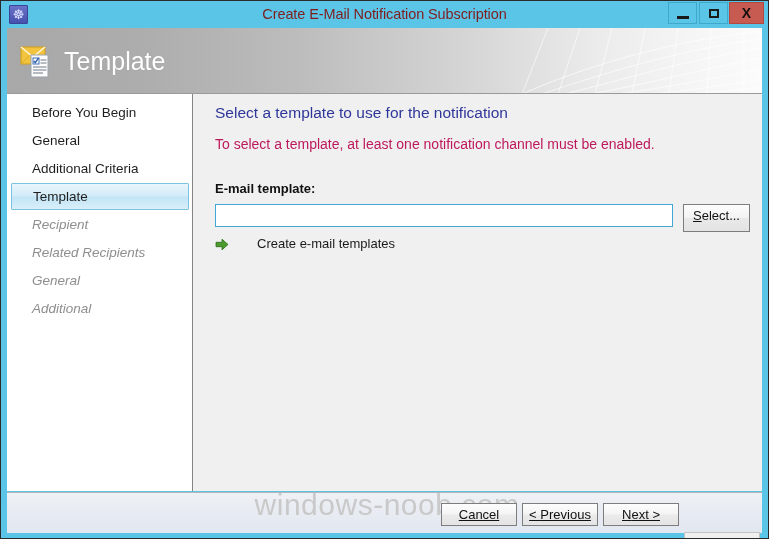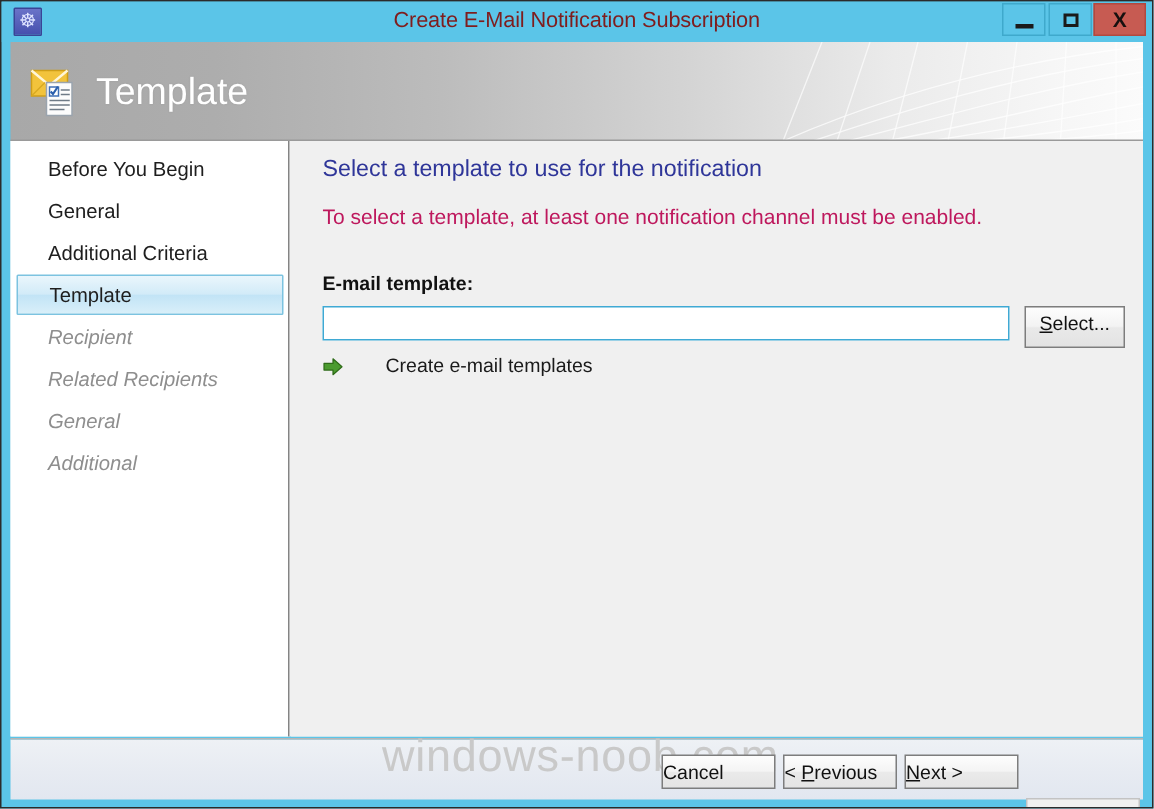--- a/index.html
+++ b/index.html
@@ -266,22 +266,24 @@
   .footbtn {
     position: absolute;
     top: 10px;
     height: 23px;
     width: 76px;
     background: linear-gradient(to bottom, #fdfdfd 0%, #f4f4f4 48%, #eaeaea 52%, #e4e4e4 100%);
     border: 1px solid #7d7d7d;
     font-family: "Liberation Sans", sans-serif;
     font-size: 13px;
     color: #111111;
+    text-align: center;
     line-height: 21px;
     cursor: default;
+    text-decoration: underline;
   }
   .footbtn.disabled {
     color: #9b9b9b;
     border-color: #c3c3c3;
     background: #f0f0f0;
   }
   #btn-cancel   { left: 434px; }
   #btn-previous { left: 515px; }
   #btn-next     { left: 596px; }
   #btn-create   { left: 677px; margin-top: 29px; }

